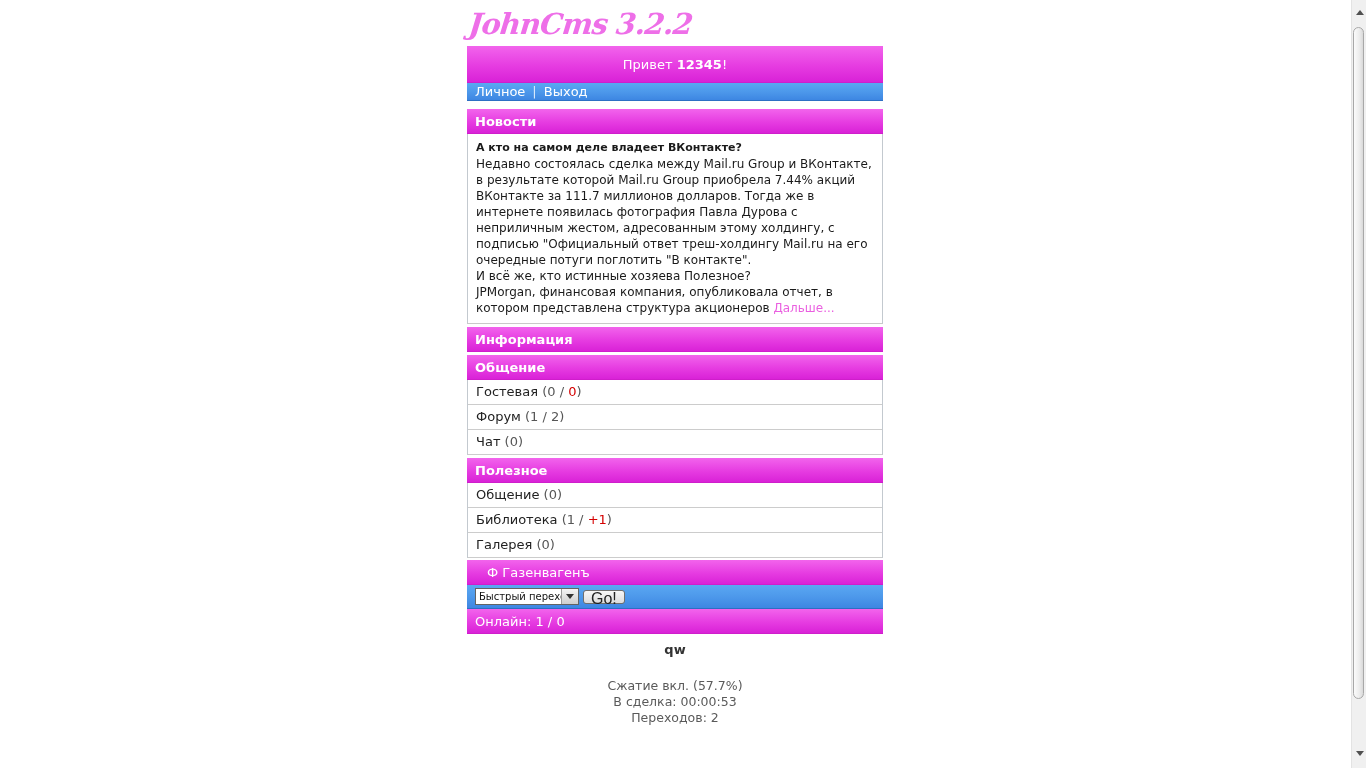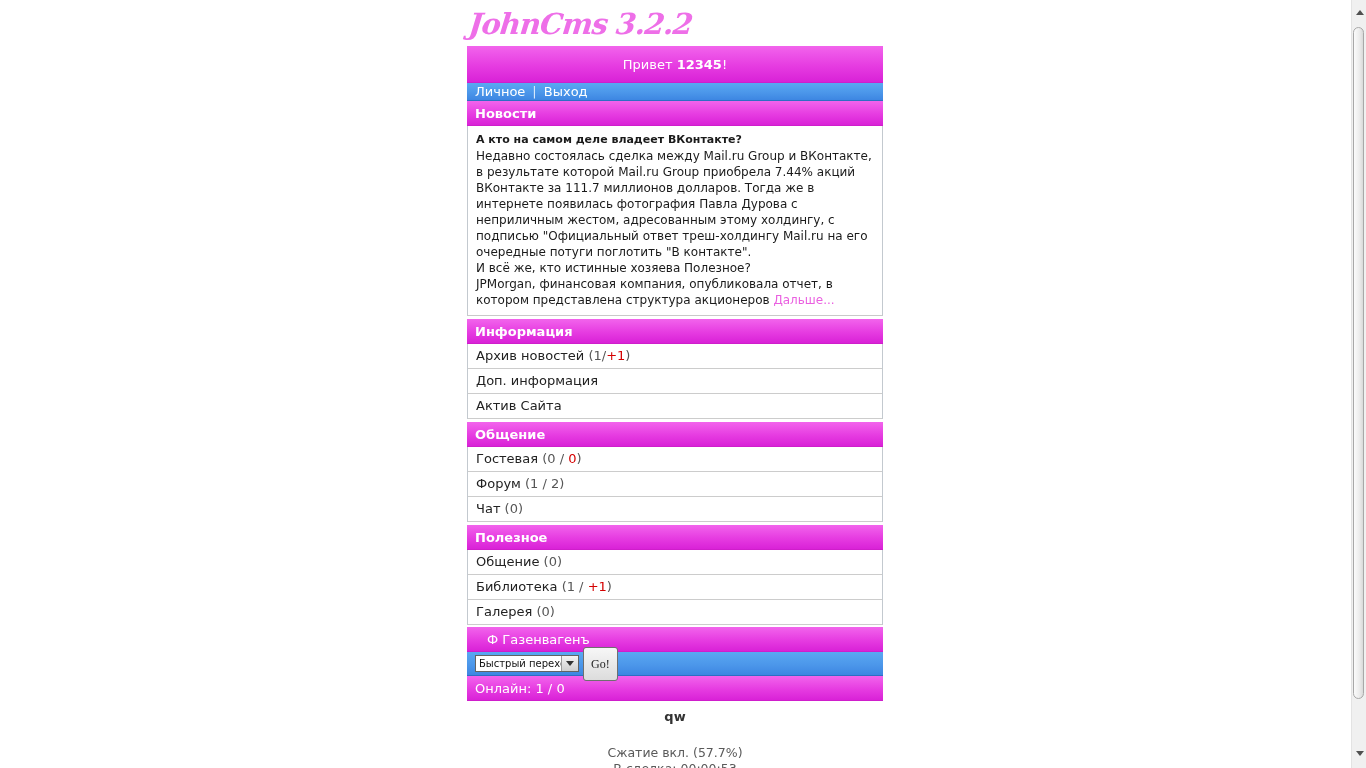--- a/index.html
+++ b/index.html
@@ -117,30 +117,30 @@
     align-items: center;
     justify-content: center;
   }
   .tri-down {
     width: 0; height: 0;
     border-left: 4px solid transparent;
     border-right: 4px solid transparent;
     border-top: 5px solid #333333;
   }
   .go-btn {
-    height: 34px;
+    height: 14px;
     padding: 0 7px;
-    font-size: 12px;
+    font-size: 16px;
     color: #222222;
     background: linear-gradient(180deg, #f7f7f7, #dcdcdc);
     border: 1px solid #6f6f6f;
     border-radius: 3px;
     line-height: 16px;
     cursor: pointer;
-    font-family: Liberation Serif, serif;
+    font-family: Liberation Sans, sans-serif;
   }
   
   .footer {
     text-align: center;
     color: #5a5a5a;
     font-size: 12.5px;
     line-height: 16px;
     margin-top: 8px;
   }
   .footer .user {
@@ -199,35 +199,30 @@
   <div class="bar magenta h28">
     <span><span>Привет </span><span class="bold">12345</span><span>!</span></span>
   </div>
 
   <div class="bar blue h26">
     <a>Личное</a>
     <span class="nav-sep">|</span>
     <a>Выход</a>
   </div>
 
-  <div class="bar magenta h25 section-title" style="margin-top:0;">Новости</div>
+  <div class="bar magenta h25 section-title" style="margin-top:8px;">Новости</div>
 
   <div class="white-box news-body">
     <span class="news-par news-title">А кто на самом деле владеет ВКонтакте?</span>
     <span class="news-par">Недавно состоялась сделка между Mail.ru Group и ВКонтакте, в результате которой Mail.ru Group приобрела 7.44% акций ВКонтакте за 111.7 миллионов долларов. Тогда же в интернете появилась фотография Павла Дурова с неприличным жестом, адресованным этому холдингу, с подписью "Официальный ответ треш-холдингу Mail.ru на его очередные потуги поглотить "В контакте".</span>
     <span class="news-par">И всё же, кто истинные хозяева Полезное?</span>
     <span class="news-par"><span class="news-inline">JPMorgan, финансовая компания, опубликовала отчет, в котором представлена структура акционеров </span><a class="more-link">Дальше...</a></span>
   </div>
 
   <div class="bar magenta h25 section-title">Информация</div>
-  <div class="white-box">
-    <a class="menu-row"><span>Архив новостей</span><span class="cnt"> (1/</span><span class="cnt-red">+1</span><span class="cnt">)</span></a>
-    <a class="menu-row"><span>Доп. информация</span><span class="cnt"></span></a>
-    <a class="menu-row"><span>Актив Сайта</span></a>
-  </div>
 
   <div class="bar magenta h25 section-title">Общение</div>
   <div class="white-box">
     <a class="menu-row"><span>Гостевая</span><span class="cnt"> (0 / </span><span class="cnt-red">0</span><span class="cnt">)</span></a>
     <a class="menu-row"><span>Форум</span><span class="cnt"> (1 / 2)</span></a>
     <a class="menu-row"><span>Чат</span><span class="cnt"> (0)</span></a>
   </div>
 
   <div class="bar magenta h25 section-title">Полезное</div>
   <div class="white-box">

